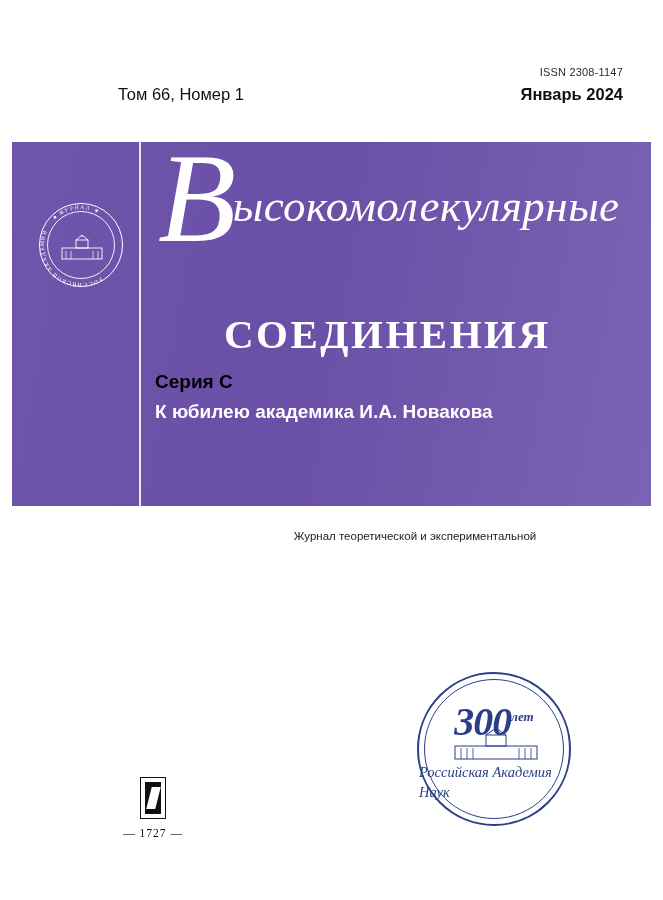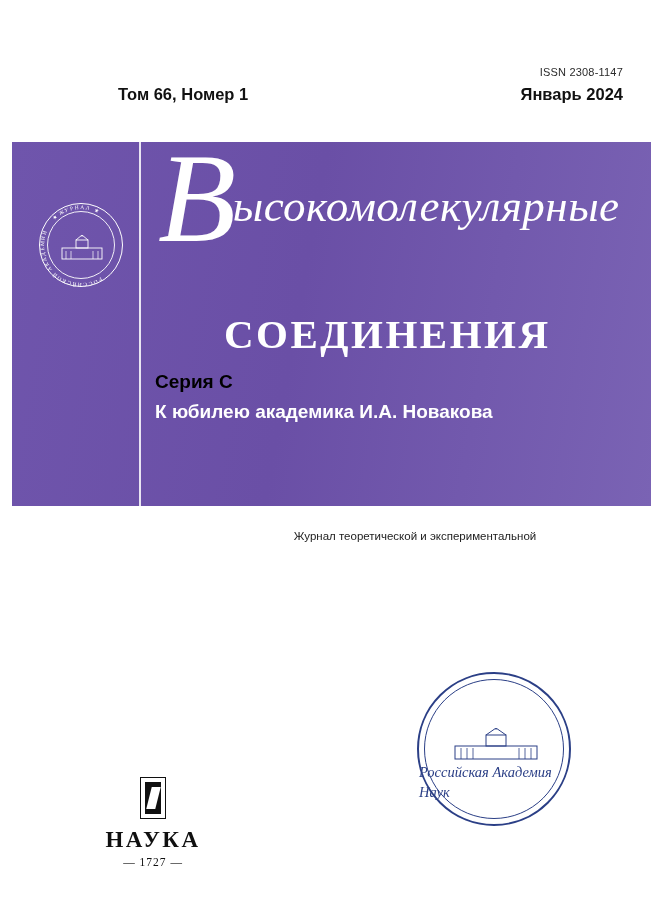--- a/index.html
+++ b/index.html
@@ -25,21 +25,21 @@
     text-align: right;
     font-size: 11px;
     letter-spacing: 0.2px;
     color: #2b2b2b;
   }
   #volume {
     position: absolute;
     top: 85px;
     left: 118px;
     font-size: 16.5px;
-    font-weight: bold;
+    font-weight: normal;
     color: #111;
   }
   #date {
     position: absolute;
     top: 85px;
     left: 0;
     width: 623px;
     text-align: right;
     font-size: 16.5px;
     font-weight: bold;
@@ -326,33 +326,33 @@
 <div id="title-second">СОЕДИНЕНИЯ</div>
 <div id="series">Серия C</div>
 <div id="subtitle">К юбилею академика И.А. Новакова</div>
 
 <div id="descriptor">
   <div>Журнал теоретической и экспериментальной</div>
 </div>
 
 <div id="emblem">
   <div class="ring2"></div>
+  <div class="num"><span>300</span><span class="years">лет</span></div>
   <svg class="bldg2" viewBox="0 0 86 34">
     <rect x="2" y="18" width="82" height="13" fill="none" stroke="#2b3f86" stroke-width="1"></rect>
     <rect x="33" y="7" width="20" height="11" fill="none" stroke="#2b3f86" stroke-width="1"></rect>
     <path d="M33 7 L43 0 L53 7" fill="none" stroke="#2b3f86" stroke-width="1"></path>
     <line x1="8" y1="20" x2="8" y2="31" stroke="#2b3f86" stroke-width="0.8"></line>
     <line x1="14" y1="20" x2="14" y2="31" stroke="#2b3f86" stroke-width="0.8"></line>
     <line x1="20" y1="20" x2="20" y2="31" stroke="#2b3f86" stroke-width="0.8"></line>
     <line x1="66" y1="20" x2="66" y2="31" stroke="#2b3f86" stroke-width="0.8"></line>
     <line x1="72" y1="20" x2="72" y2="31" stroke="#2b3f86" stroke-width="0.8"></line>
     <line x1="78" y1="20" x2="78" y2="31" stroke="#2b3f86" stroke-width="0.8"></line>
     <line x1="43" y1="2" x2="43" y2="-2" stroke="#2b3f86" stroke-width="0.8"></line>
   </svg>
   <div class="l1">Российская Академия</div>
   <div class="l2">Наук</div>
 </div>
 
 <div id="nauka">
   <div class="mark"></div>
-  <div class="word">НАУКА</div>
   <div class="year">— 1727 —</div>
 </div>
 
 </body></html>

